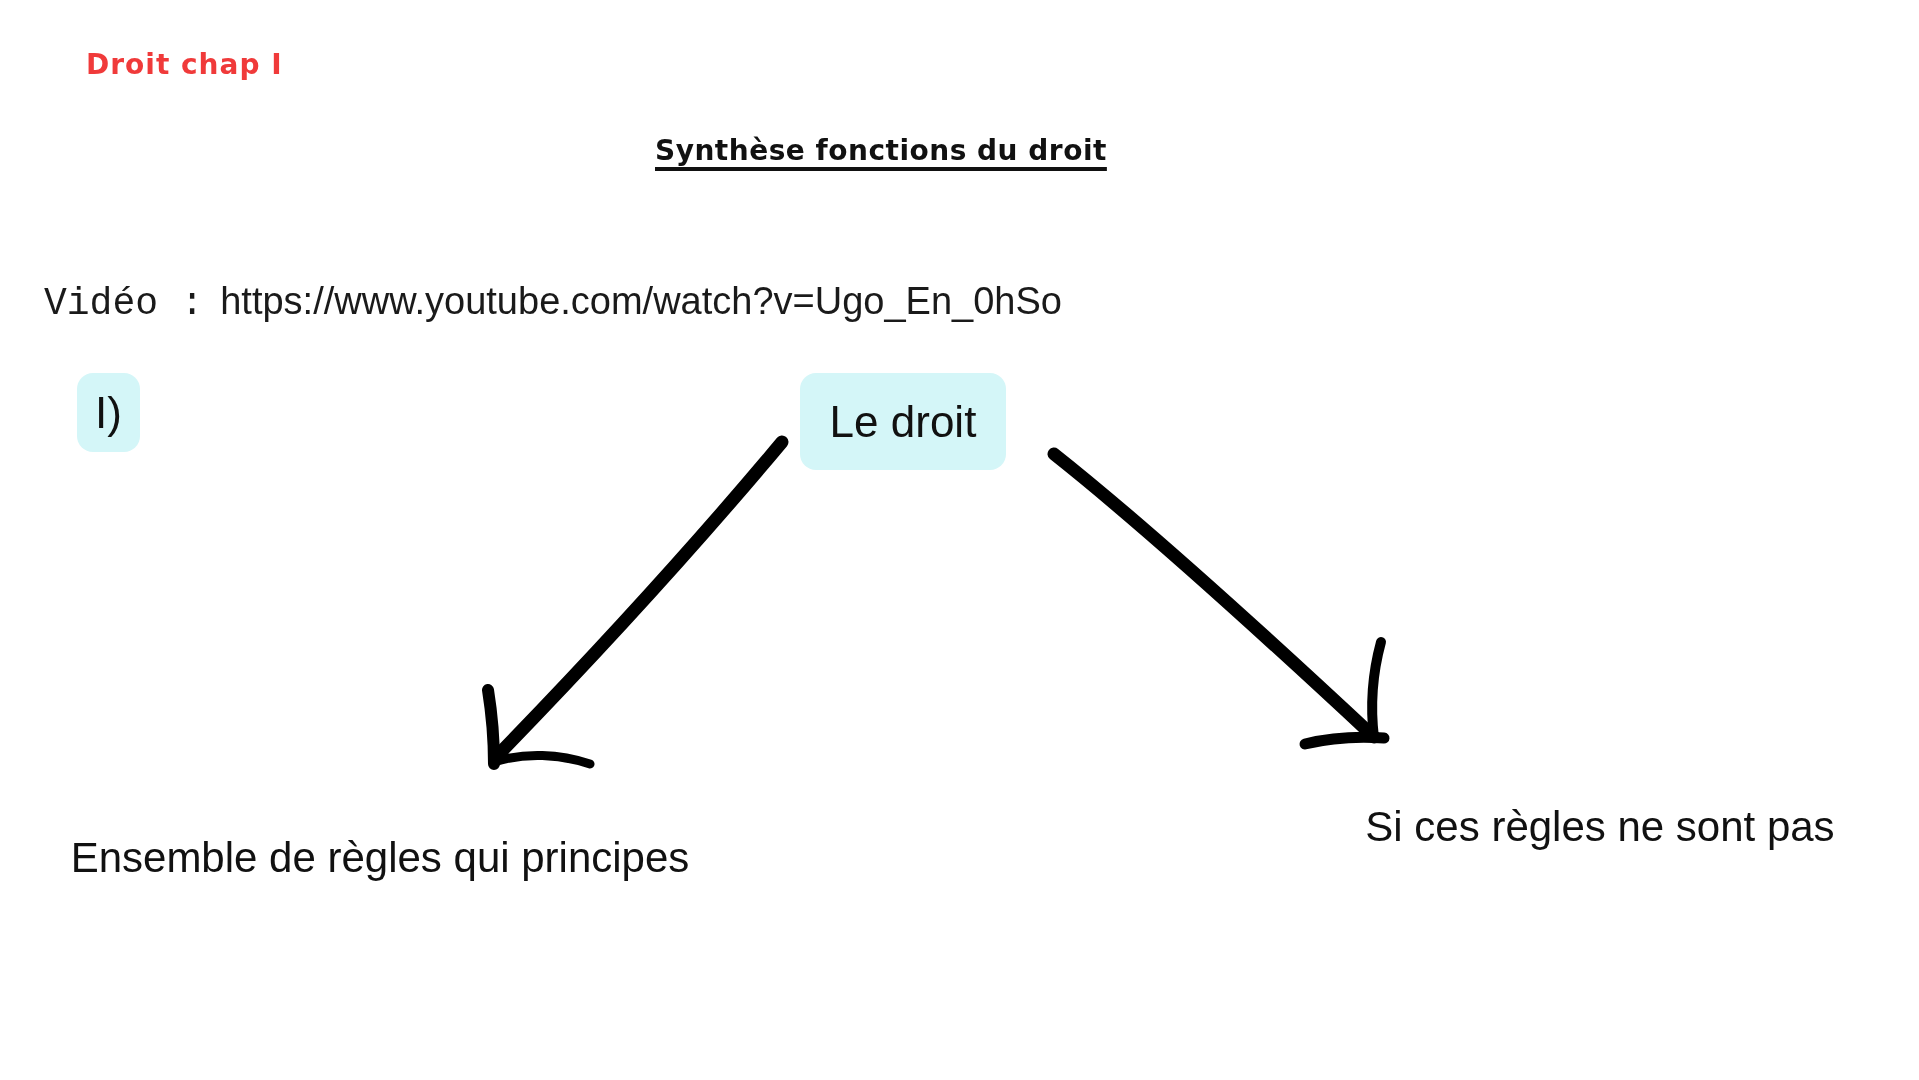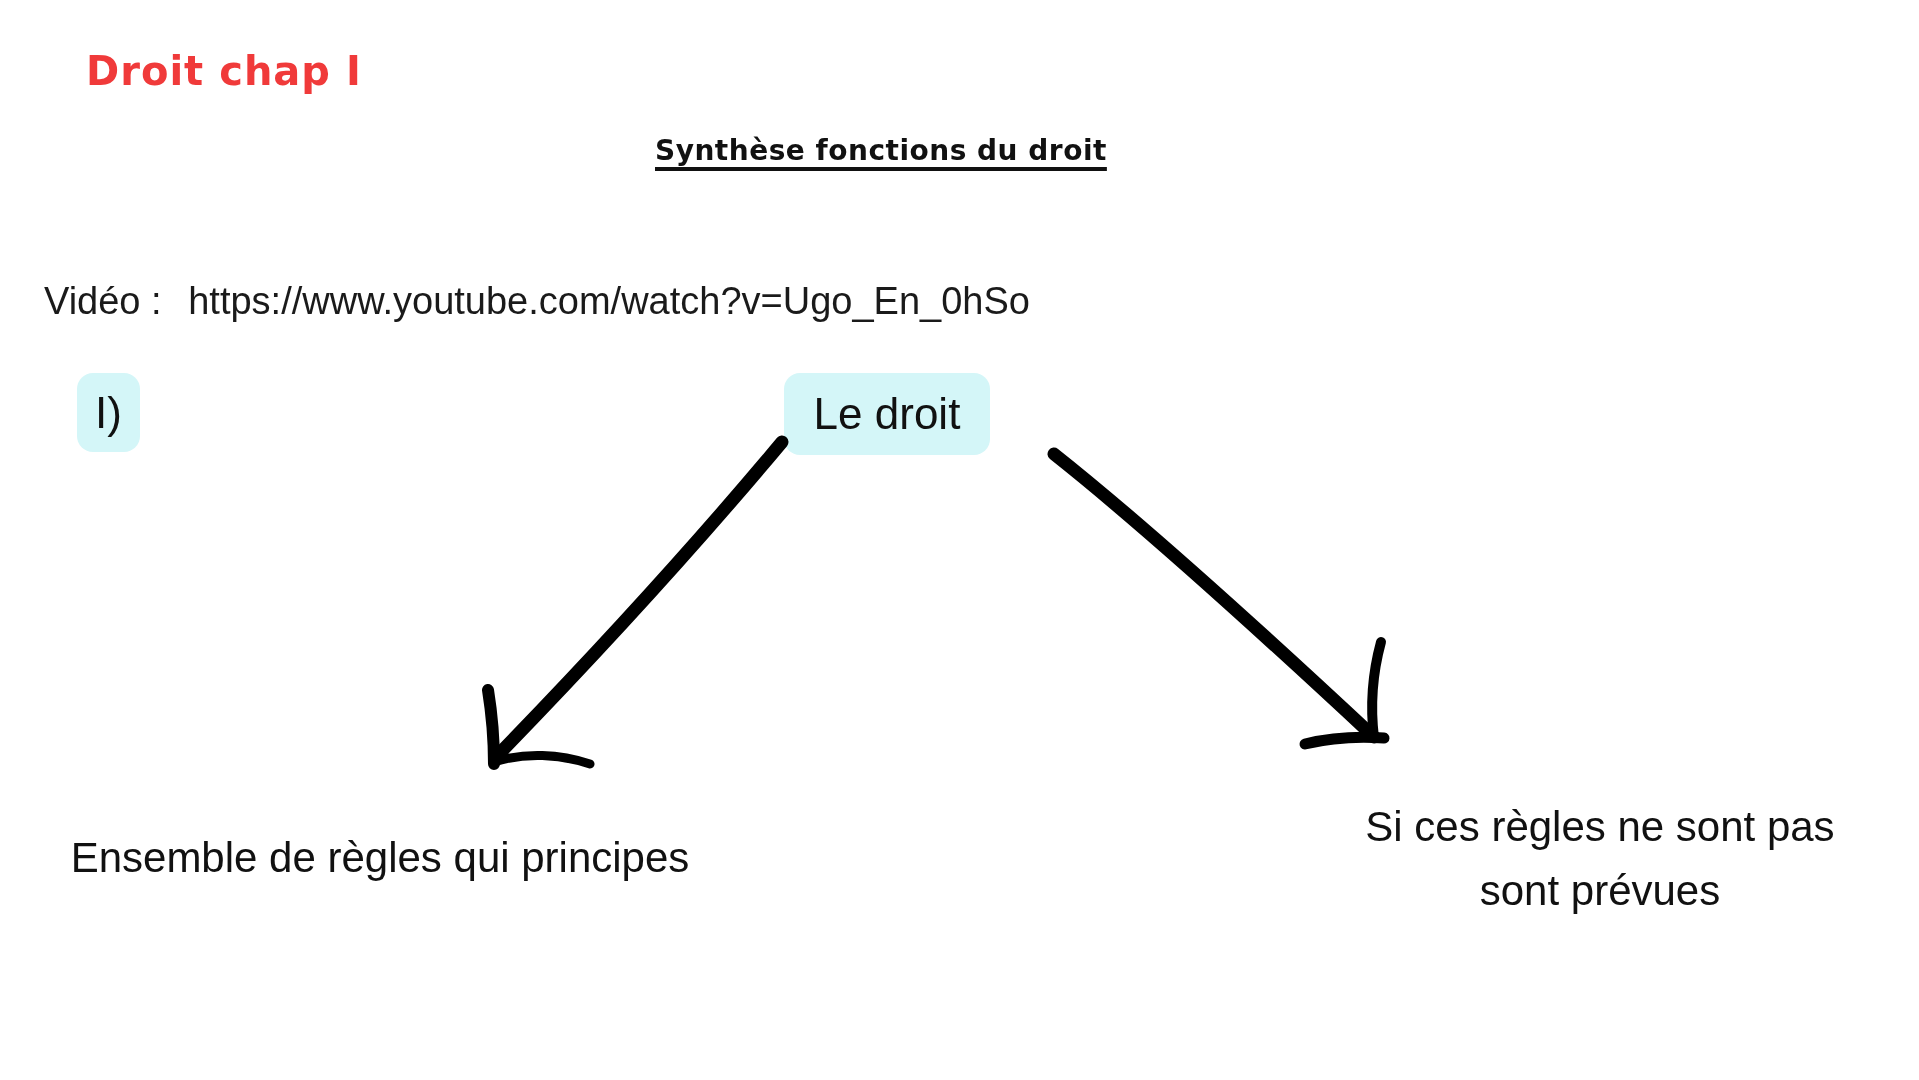--- a/index.html
+++ b/index.html
@@ -1,24 +1,24 @@
 <!DOCTYPE html>
 <html><head>
 <meta charset="utf-8">
 <style>
   html, body { margin:0; padding:0; background:#ffffff; }
   body { width:1919px; height:1080px; position:relative; overflow:hidden; font-family:"Liberation Sans", sans-serif; color:#111; }
   .abs { position:absolute; }
-  .chapter { left:86px; top:48px; font-family:"DejaVu Sans", sans-serif; font-weight:bold; font-size:40px; letter-spacing:1px; white-space:nowrap; }
+  .chapter { left:86px; top:48px; font-family:"DejaVu Sans", sans-serif; font-weight:bold; font-size:28px; letter-spacing:1px; white-space:nowrap; }
   .title { left:655px; top:134px; font-family:"DejaVu Sans", sans-serif; font-weight:bold; font-size:28px; text-decoration:underline; text-decoration-thickness:4px; text-underline-offset:7px; white-space:nowrap; letter-spacing:0.5px; }
   .video { left:44px; top:280px; font-size:38px; white-space:nowrap; color:#1a1a1a; }
-  .video .lbl { margin-right:16px; }
+  .video .lbl { margin-right:6px;font-family:Liberation Mono, monospace; }
   .pill { background:#d4f6f8; border-radius:16px; display:flex; align-items:center; justify-content:center; font-size:44px; color:#111; }
   .pill-i { left:77px; top:373px; width:63px; height:79px; }
-  .pill-root { left:784px; top:373px; width:206px; height:82px; }
+  .pill-root { left:800px; top:373px; width:206px; height:97px; }
   .leaf { font-size:42px; text-align:center; line-height:64px; color:#111; }
   .leaf-left { left:10px; top:826px; width:740px; }
   .leaf-right { left:1300px; top:795px; width:600px; }
   svg.arrows { position:absolute; left:0; top:0; }
 </style>
 </head>
 <body>
 
 <div class="abs chapter" style="color:#f03a3a;">Droit chap I</div>
 
@@ -49,14 +49,13 @@
     <path d="M1305 744 C 1330 738, 1355 736, 1384 738" stroke-width="11"></path>
   </g>
 </svg>
 
 <div class="abs leaf leaf-left">
   <div>Ensemble de règles qui principes</div>
 </div>
 
 <div class="abs leaf leaf-right">
   <div>Si ces règles ne sont pas</div>
-  <div>sont prévues</div>
 </div>
 
 </body></html>

